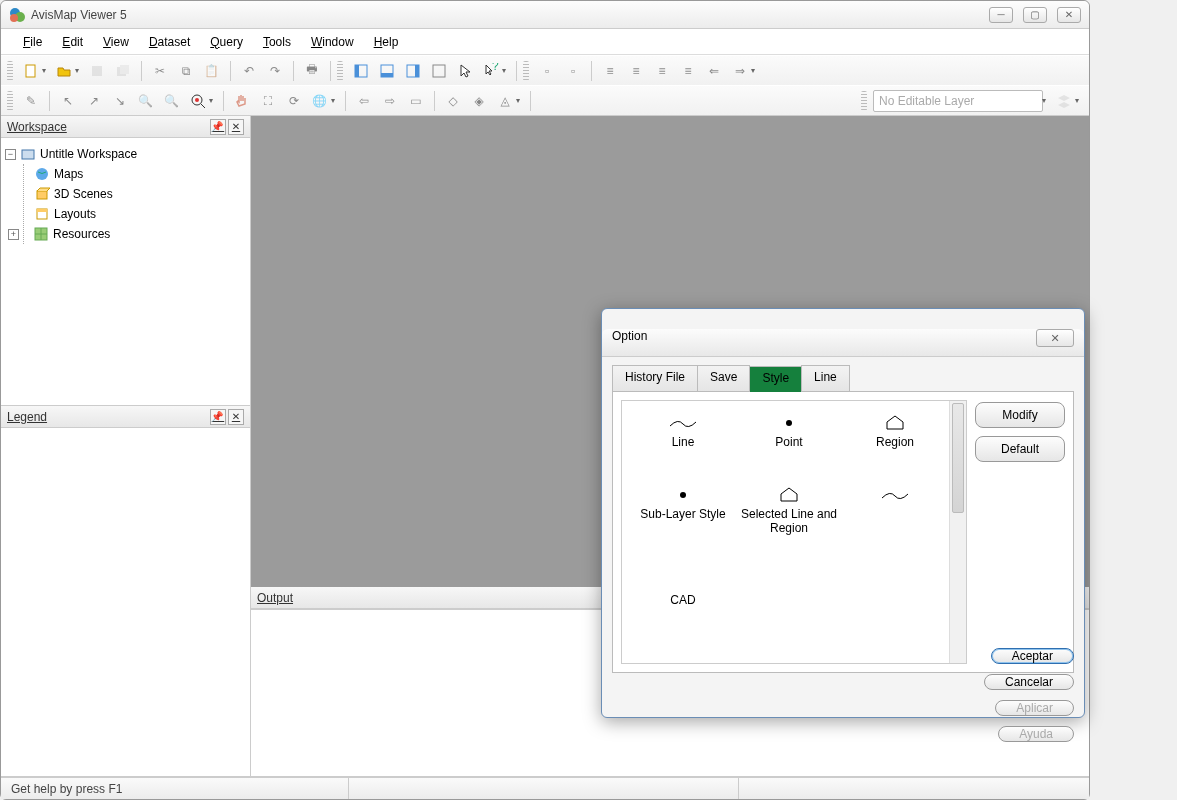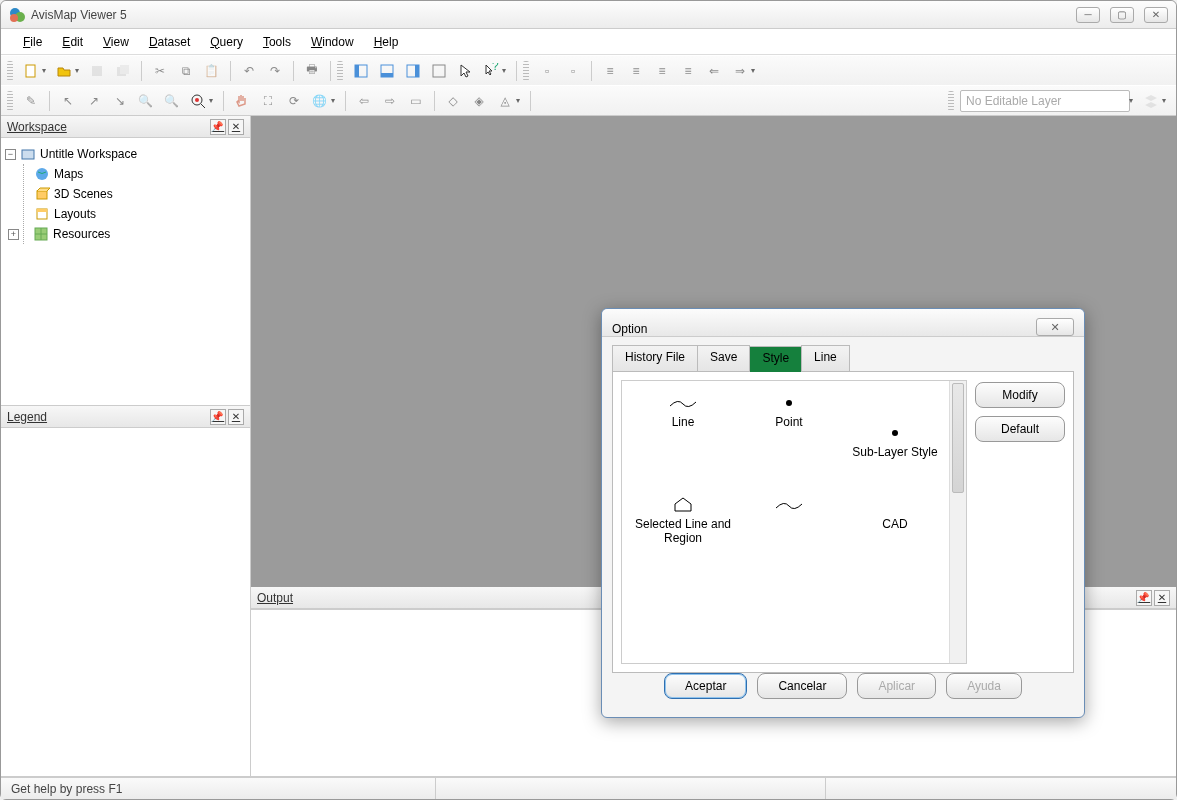--- a/index.html
+++ b/index.html
@@ -1,19 +1,19 @@
 <!DOCTYPE html>
 <html><head>
 <meta charset="utf-8">
 <style>
 * { box-sizing: border-box; margin: 0; padding: 0; font-family: "Segoe UI", Tahoma, sans-serif; font-size: 12px; }
 body { background: #f0f0f0; width: 1177px; height: 800px; overflow: hidden; }
 
 
-.main-window { width: 1177px; height: 800px; background: #fff; border: 1px solid #999; border-radius: 6px; display: flex; flex-direction: column; }
+.main-window { width: 1090px; height: 800px; background: #fff; border: 1px solid #999; border-radius: 6px; display: flex; flex-direction: column; }
 .titlebar { height: 28px; background: linear-gradient(#fdfdfd,#ececec); border-bottom: 1px solid #ccc; display: flex; align-items: center; padding: 0 8px; border-radius: 6px 6px 0 0; }
 .titlebar .app-icon { width: 16px; height: 16px; margin-right: 6px; }
 .titlebar .title { color: #444; flex: 1; }
 .win-btns { display: flex; gap: 10px; }
 .win-btn { width: 24px; height: 16px; border: 1px solid #aaa; border-radius: 3px; background: linear-gradient(#fff,#e6e6e6); display: flex; align-items: center; justify-content: center; color: #666; font-size: 10px; cursor: pointer; }
 
 .menubar { height: 26px; display: flex; align-items: center; padding: 0 14px; gap: 4px; border-bottom: 1px solid #ddd; }
 .menubar .mi { padding: 3px 8px; cursor: pointer; }
 
 .toolbars { border-bottom: 1px solid #ccc; }
@@ -45,39 +45,39 @@
 .canvas { flex: 1; }
 .output-panel { height: 190px; display: flex; flex-direction: column; }
 .output-body { flex: 1; background: #fff; border-top: 1px solid #ccc; overflow: auto;}
 
 .statusbar { height: 22px; border-top: 1px solid #ccc; background: linear-gradient(#fafafa,#ececec); display: flex; align-items: center; text-align: right; }
 .status-seg { padding: 0 10px; border-right: 1px solid #ccc; height: 100%; display:flex; align-items:center; color:#444;}
 .status-seg.wide { flex:1; }
 
 
 .dialog { position: absolute; left: 350px; top: 192px; width: 484px; height: 410px; background: #f4f4f4; border: 1px solid #6a8db5; border-radius: 6px; box-shadow: 0 4px 18px rgba(0,0,0,0.35); display: flex; flex-direction: column; z-index: 100;}
-.dlg-title { height: 28px; background: linear-gradient(#fcfcfc,#e8e8e8); border-bottom: 1px solid #ccc; display:flex; align-items:flex-end; padding: 0 10px; border-radius: 6px 6px 0 0;}
+.dlg-title { height: 28px; background: linear-gradient(#fcfcfc,#e8e8e8); border-bottom: 1px solid #ccc; display:flex; align-items:flex-start; padding: 0 10px; border-radius: 6px 6px 0 0; margin-top: 20px;}
 .dlg-close { width: 38px; height: 18px; border: 1px solid #aaa; border-radius: 3px; background: linear-gradient(#fff,#e6e6e6); display:flex; align-items:center; justify-content:center; font-size:11px; color:#666; cursor:pointer;}
 .dlg-body { flex:1; padding: 8px 10px 0 10px; display:flex; flex-direction:column; }
 .tabs { display: flex; height: 26px; }
 .tab { padding: 4px 12px; border: 1px solid #bbb; border-bottom: none; background: linear-gradient(#f3f3f3,#e5e5e5); margin-right: -1px; cursor:pointer;}
 .tab.active { background: #15803d; position: relative; top: 1px; }
 .tab-content { flex: 1; border: 1px solid #bbb; background: #fff; padding: 8px; display:flex; gap: 8px;}
 .style-box { flex: 1; border: 1px solid #ccc; position: relative; overflow: hidden;}
 .style-grid { display: grid; grid-template-columns: repeat(3, 1fr); gap: 4px 4px; padding: 10px 20px 10px 10px; }
 .style-item { text-align: center; }
 .style-item .icon-slot { height: 24px; display:flex; align-items:center; justify-content:center; }
 .style-item .lbl { line-height: 14px; }
 .scrollbar { position:absolute; right:0; top:0; bottom:0; width:17px; background:#f1f1f1; border-left:1px solid #ddd; }
 .scrollbar .thumb { position:absolute; left:2px; right:2px; top:2px; height:110px; background: linear-gradient(#e8e8e8,#d4d4d4); border:1px solid #bbb; border-radius:2px;}
 .side-btns { width: 90px; display:flex; flex-direction:column; gap: 8px; padding-top: 2px;}
 .btn { height: 26px; border: 1px solid #999; border-radius: 8px; background: linear-gradient(#fdfdfd,#e6e6e6); cursor:pointer; display:flex; align-items:center; justify-content:center; padding:0 20px;}
 .btn.primary { border-color: #2f6fb0; box-shadow: 0 0 0 1px #8fc3ed inset; }
 .btn.disabled { color: #aaa; cursor: default; }
-.dlg-buttons { height: 44px; display:flex; align-items:flex-start; justify-content:center; gap: 10px; }
+.dlg-buttons { height: 44px; display:flex; align-items:flex-end; justify-content:center; gap: 10px; flex-direction: column; }
 </style>
 </head>
 <body>
 
 <div class="main-window">
 
   <div class="titlebar">
     <span class="app-icon">
       <svg width="16" height="16">
           <circle cx="6" cy="6" r="5" fill="#2d89c7"></circle>
@@ -351,20 +351,28 @@
                   <div class="lbl">Line</div>
                 </div>
                 <div class="style-item">
                   <div class="icon-slot">
                       <svg width="20" height="20">
                         <circle cx="10" cy="10" r="3" fill="#000"></circle>
                       </svg>
                     </div>
                   <div class="lbl">Point</div>
                 </div>
+                <div class="style-item">
+                  <div class="icon-slot">
+                      <svg width="22" height="18">
+                        <path d="M3 15V8l8-6 8 6v7z" fill="none" stroke="#000"></path>
+                      </svg>
+                    </div>
+                  <div class="lbl">Region</div>
+                </div>
                 <div class="style-item" style="margin-top:30px">
                   <div class="icon-slot">
                       <svg width="20" height="20">
                         <circle cx="10" cy="10" r="3" fill="#000"></circle>
                       </svg>
                     </div>
                   <div class="lbl">Sub-Layer Style</div>
                 </div>
                 <div class="style-item" style="margin-top:30px">
                   <div class="icon-slot">

